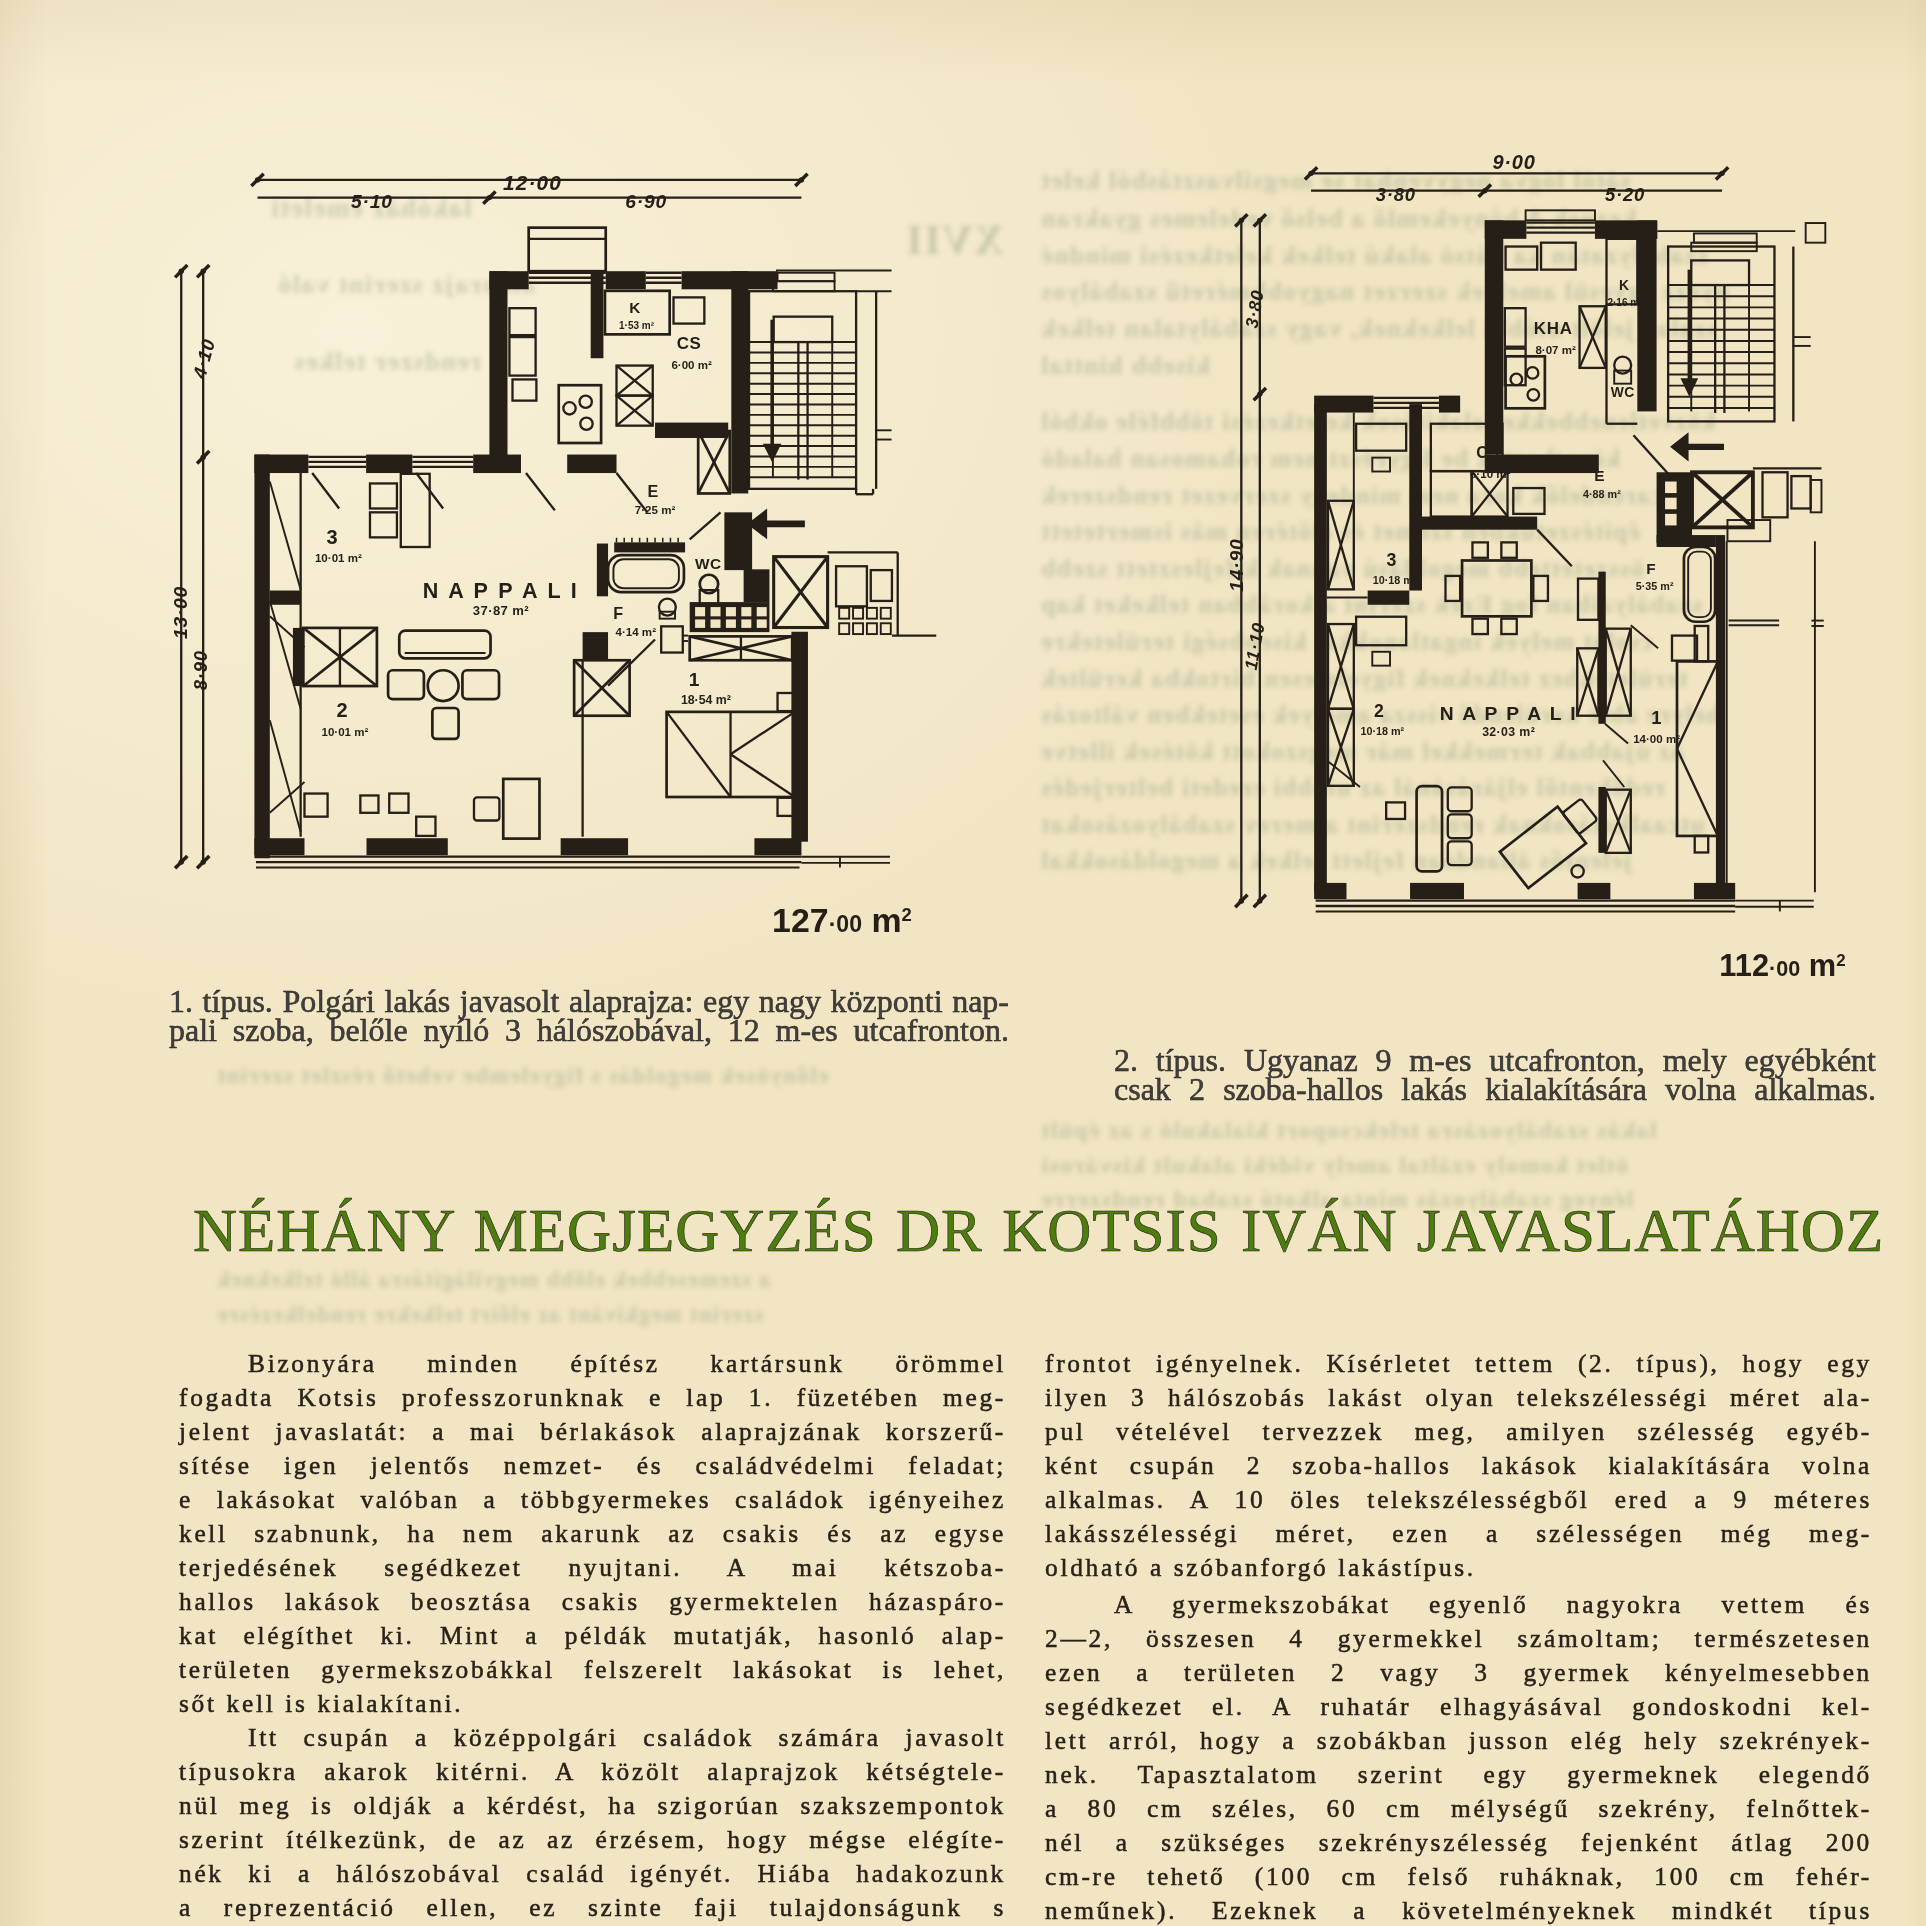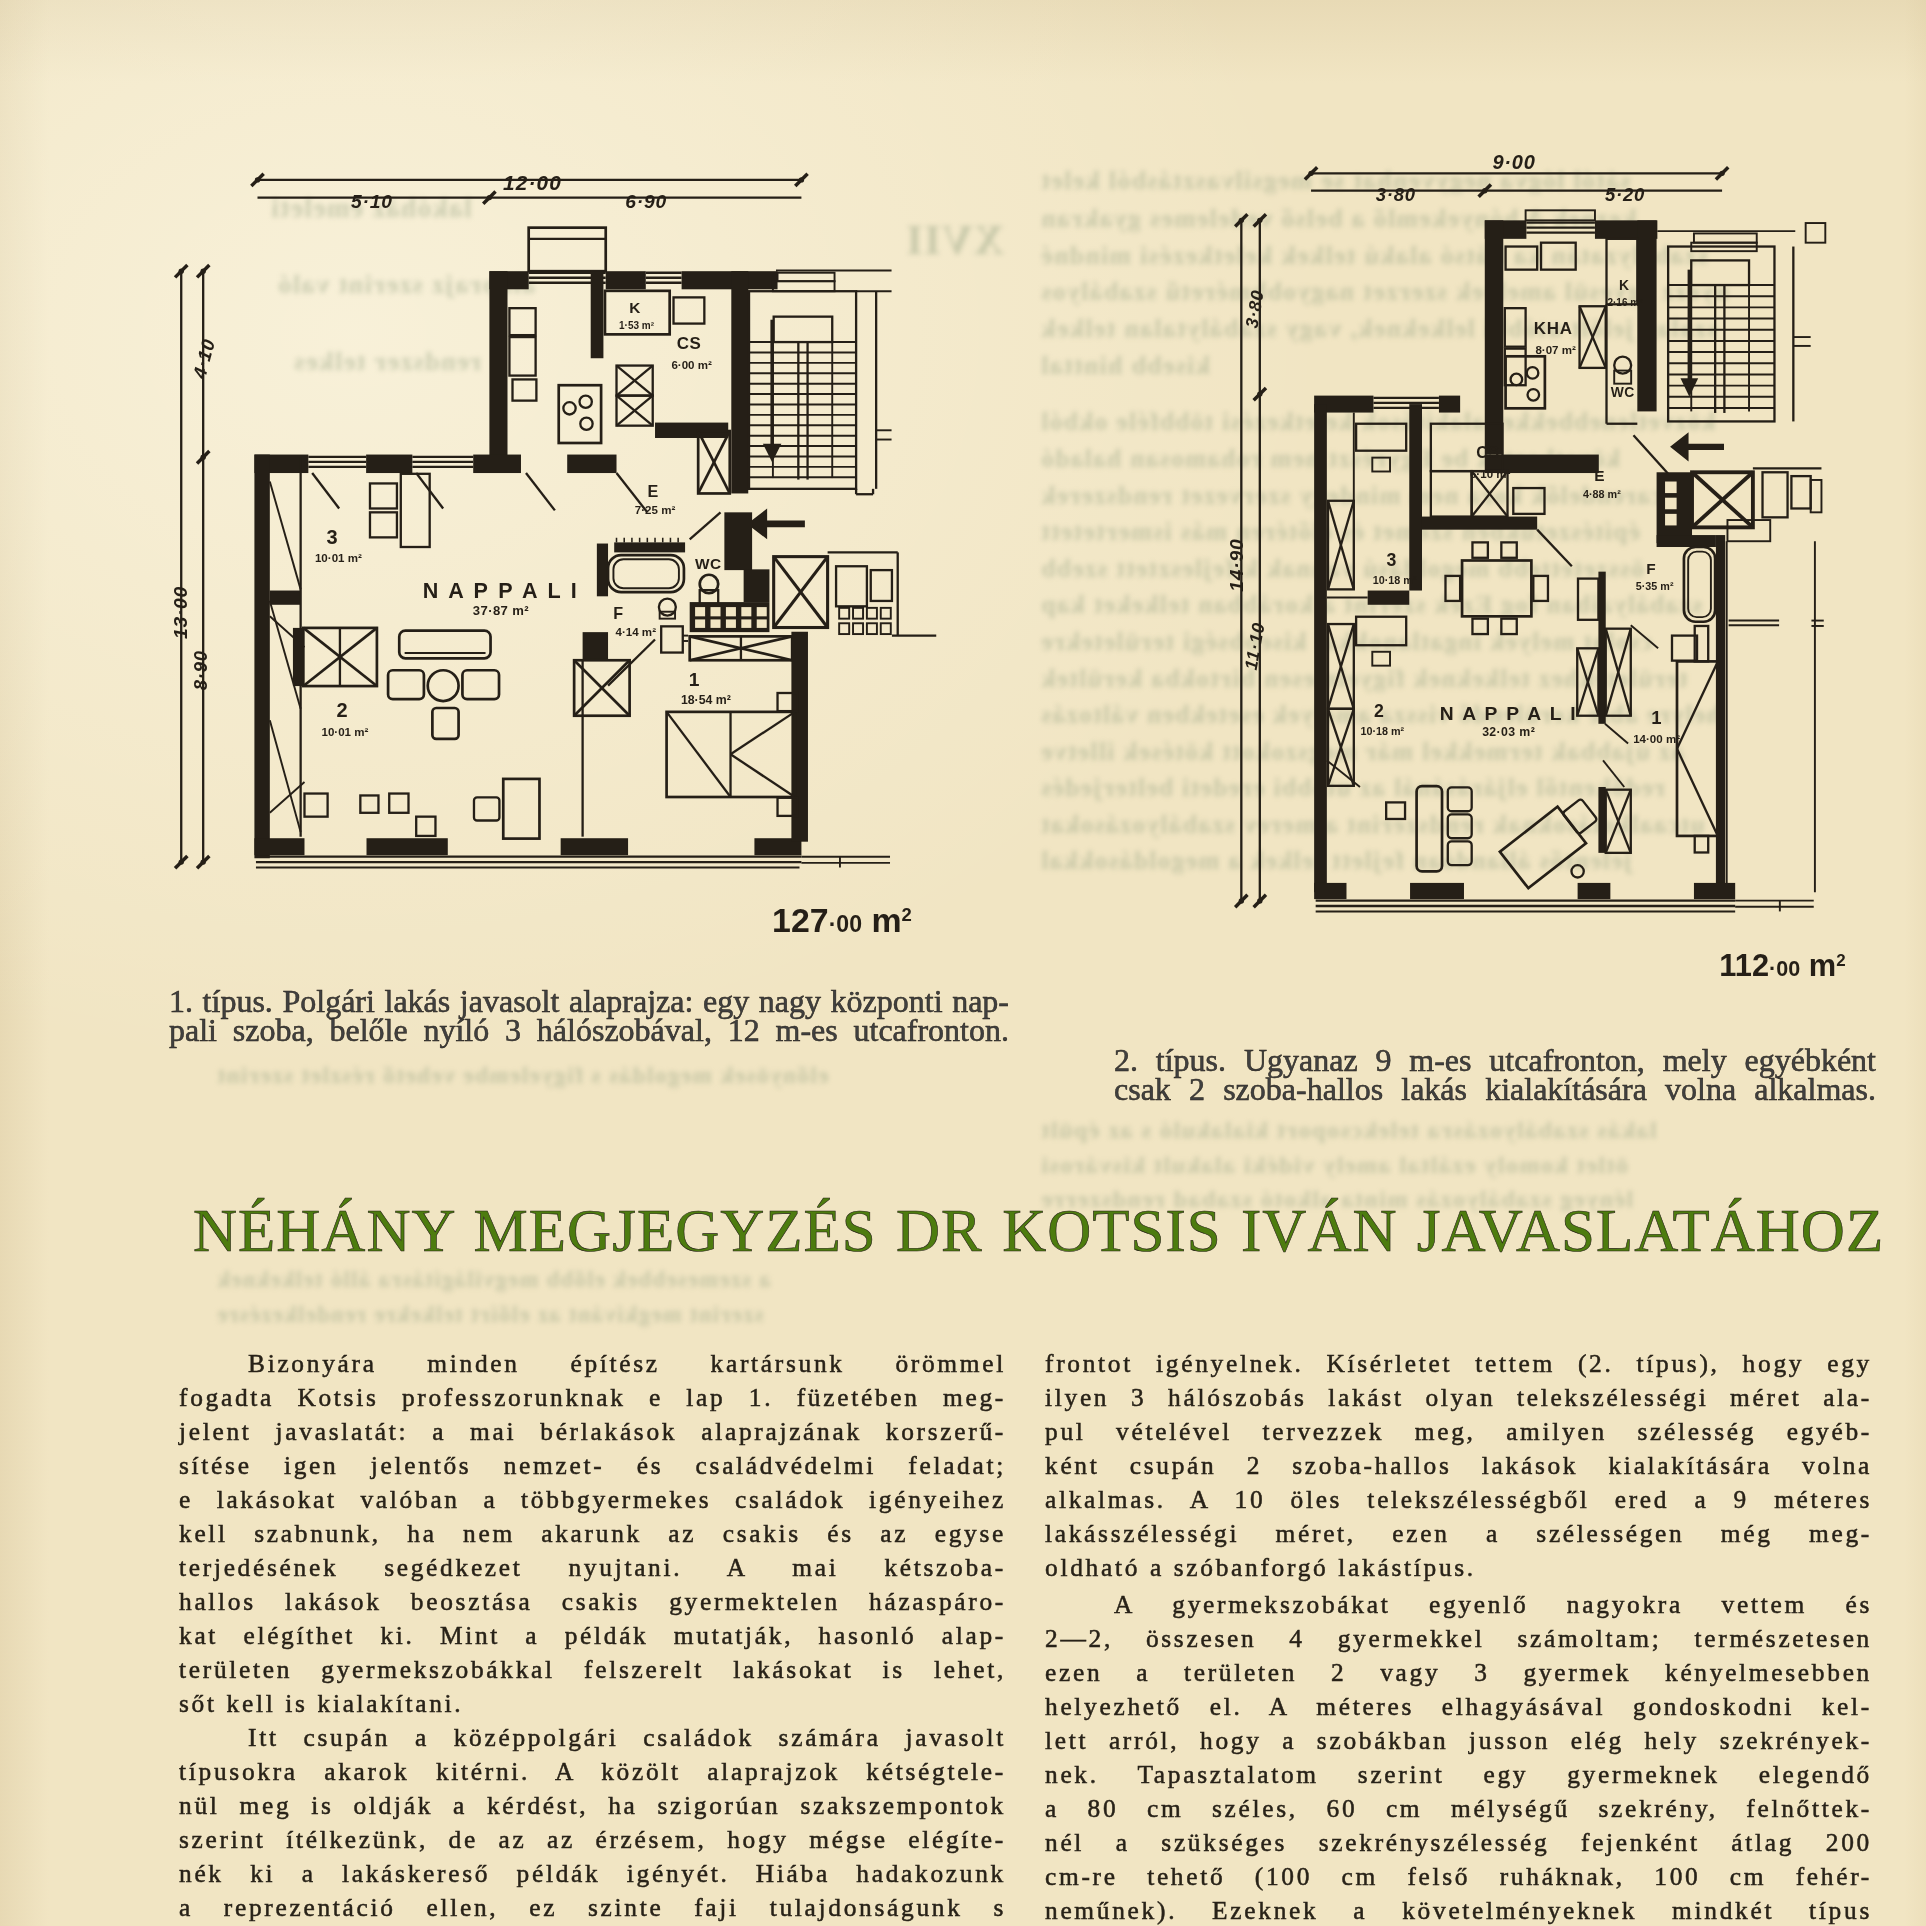--- a/index.html
+++ b/index.html
@@ -522,36 +522,36 @@
 <div class="jl">kell szabnunk, ha nem akarunk az csakis és az egyse</div>
 <div class="jl">terjedésének segédkezet nyujtani. A mai kétszoba-</div>
 <div class="jl">hallos lakások beosztása csakis gyermektelen házaspáro-</div>
 <div class="jl">kat elégíthet ki. Mint a példák mutatják, hasonló alap-</div>
 <div class="jl">területen gyermekszobákkal felszerelt lakásokat is lehet,</div>
 <div class="jl pe">sőt kell is kialakítani.</div>
 <div class="jl ind">Itt csupán a középpolgári családok számára javasolt</div>
 <div class="jl">típusokra akarok kitérni. A közölt alaprajzok kétségtele-</div>
 <div class="jl">nül meg is oldják a kérdést, ha szigorúan szakszempontok</div>
 <div class="jl">szerint ítélkezünk, de az az érzésem, hogy mégse elégíte-</div>
-<div class="jl">nék ki a lakáskereső példák igényét. Hiába hadakozunk</div>
+<div class="jl">nék ki a hálószobával család igényét. Hiába hadakozunk</div>
 <div class="jl">a reprezentáció ellen, ez szinte faji tulajdonságunk s</div>
 
 </div>
 <div id="rcol" class="bcol">
 <div class="jl">frontot igényelnek.  Kísérletet tettem (2. típus), hogy egy</div>
 <div class="jl">ilyen 3 hálószobás lakást olyan telekszélességi méret ala-</div>
 <div class="jl">pul vételével tervezzek meg, amilyen szélesség egyéb-</div>
 <div class="jl">ként csupán 2 szoba-hallos lakások kialakítására volna</div>
 <div class="jl">alkalmas.  A 10 öles telekszélességből ered a 9 méteres</div>
 <div class="jl">lakásszélességi méret, ezen a szélességen még meg-</div>
 <div class="jl pe">oldható a szóbanforgó lakástípus.</div>
 <div class="jl ind pb">A gyermekszobákat egyenlő nagyokra vettem és</div>
 <div class="jl">2—2, összesen 4 gyermekkel számoltam; természetesen</div>
 <div class="jl">ezen a területen 2 vagy 3 gyermek kényelmesebben</div>
-<div class="jl">helyezhető el.  A méteres elhagyásával gondoskodni kel-</div>
+<div class="jl">segédkezet el.  A ruhatár elhagyásával gondoskodni kel-</div>
 <div class="jl">lett arról, hogy a szobákban jusson elég hely szekrények-</div>
 <div class="jl">nek.  Tapasztalatom szerint egy gyermeknek elegendő</div>
 <div class="jl">a 80 cm széles, 60 cm mélységű szekrény, felnőttek-</div>
 <div class="jl">nél a szükséges szekrényszélesség fejenként átlag 200</div>
 <div class="jl">cm-re tehető (100 cm felső ruháknak, 100 cm fehér-</div>
 <div class="jl">neműnek). Ezeknek a követelményeknek mindkét típus</div>
 
 </div>
 
 

